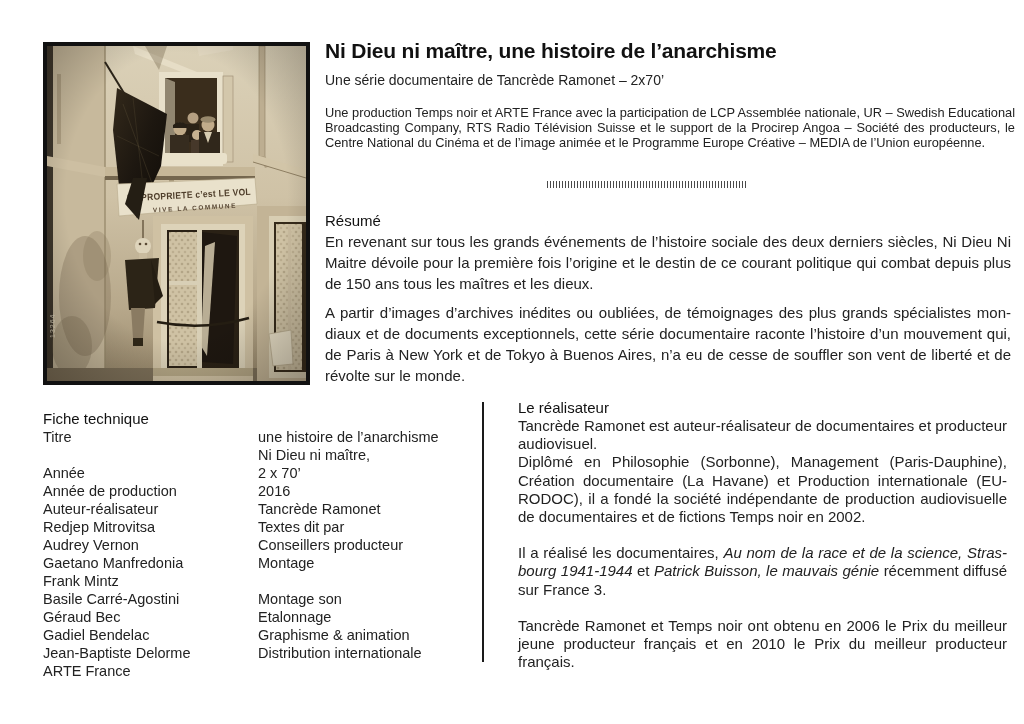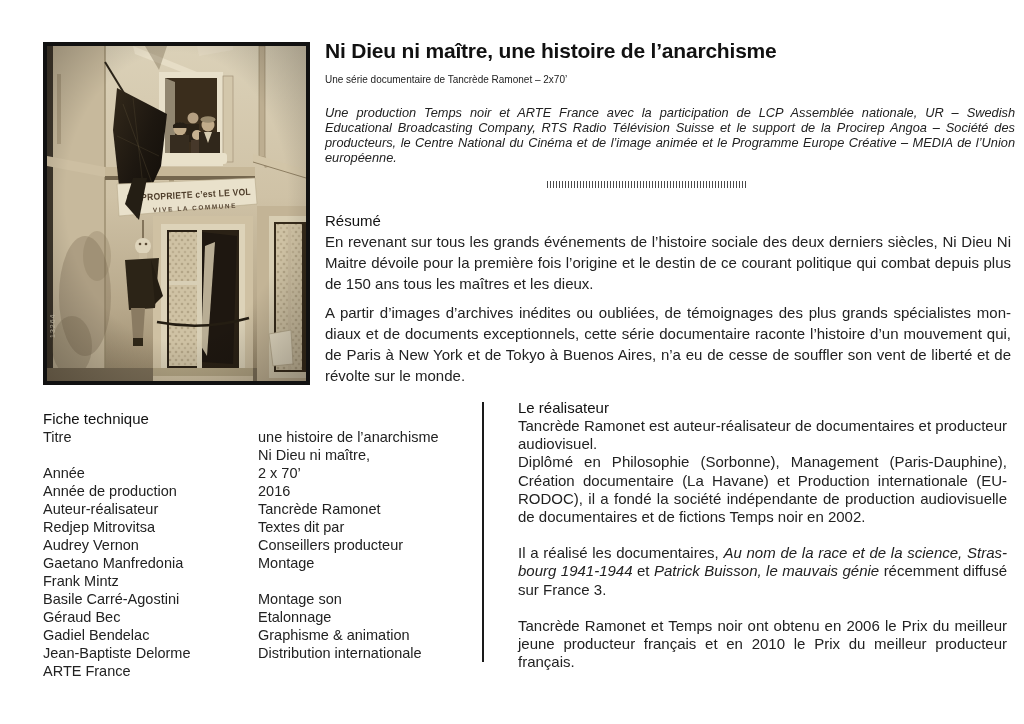--- a/index.html
+++ b/index.html
@@ -12,22 +12,22 @@
     position:relative;width:1024px;height:724px;background:var(--page-bg);
     font-family:"Liberation Sans",sans-serif;color:var(--ink);overflow:hidden;
   }
   
   .photo-frame{position:absolute;left:43px;top:42px;width:267px;height:343px;
     background:#111;border:4px solid var(--photo-border);}
   .photo-frame svg{display:block;}
   
   .header{position:absolute;left:325px;top:38px;width:690px;}
   .title{font-size:21px;line-height:26px;font-weight:bold;color:var(--heading-ink);letter-spacing:-0.2px;margin:0;}
-  .subtitle{font-size:10px;line-height:18px;margin-top:7px;}
-  .production{font-size:12.8px;line-height:15px;font-style:italic;margin-top:16px;text-align:justify;}
+  .subtitle{font-size:14px;line-height:18px;margin-top:7px;}
+  .production{font-size:12.8px;line-height:15px;margin-top:16px;text-align:justify;}
   
   .barcode{position:absolute;left:547px;top:181px;width:200px;height:7px;
     background:repeating-linear-gradient(90deg,var(--divider-ink) 0 1.2px,transparent 1.2px 3px);}
   
   .resume{position:absolute;left:325px;top:210px;width:686px;font-size:15px;line-height:21px;}
   .sec-heading{font-size:15px;line-height:21px;font-weight:normal;color:var(--heading-ink);margin:0;}
   .resume p{margin:0;text-align:justify;}
   .resume p.pgap{margin-top:8px;}
   
   .fiche{position:absolute;left:43px;top:410px;width:430px;font-size:14.5px;line-height:18px;}

